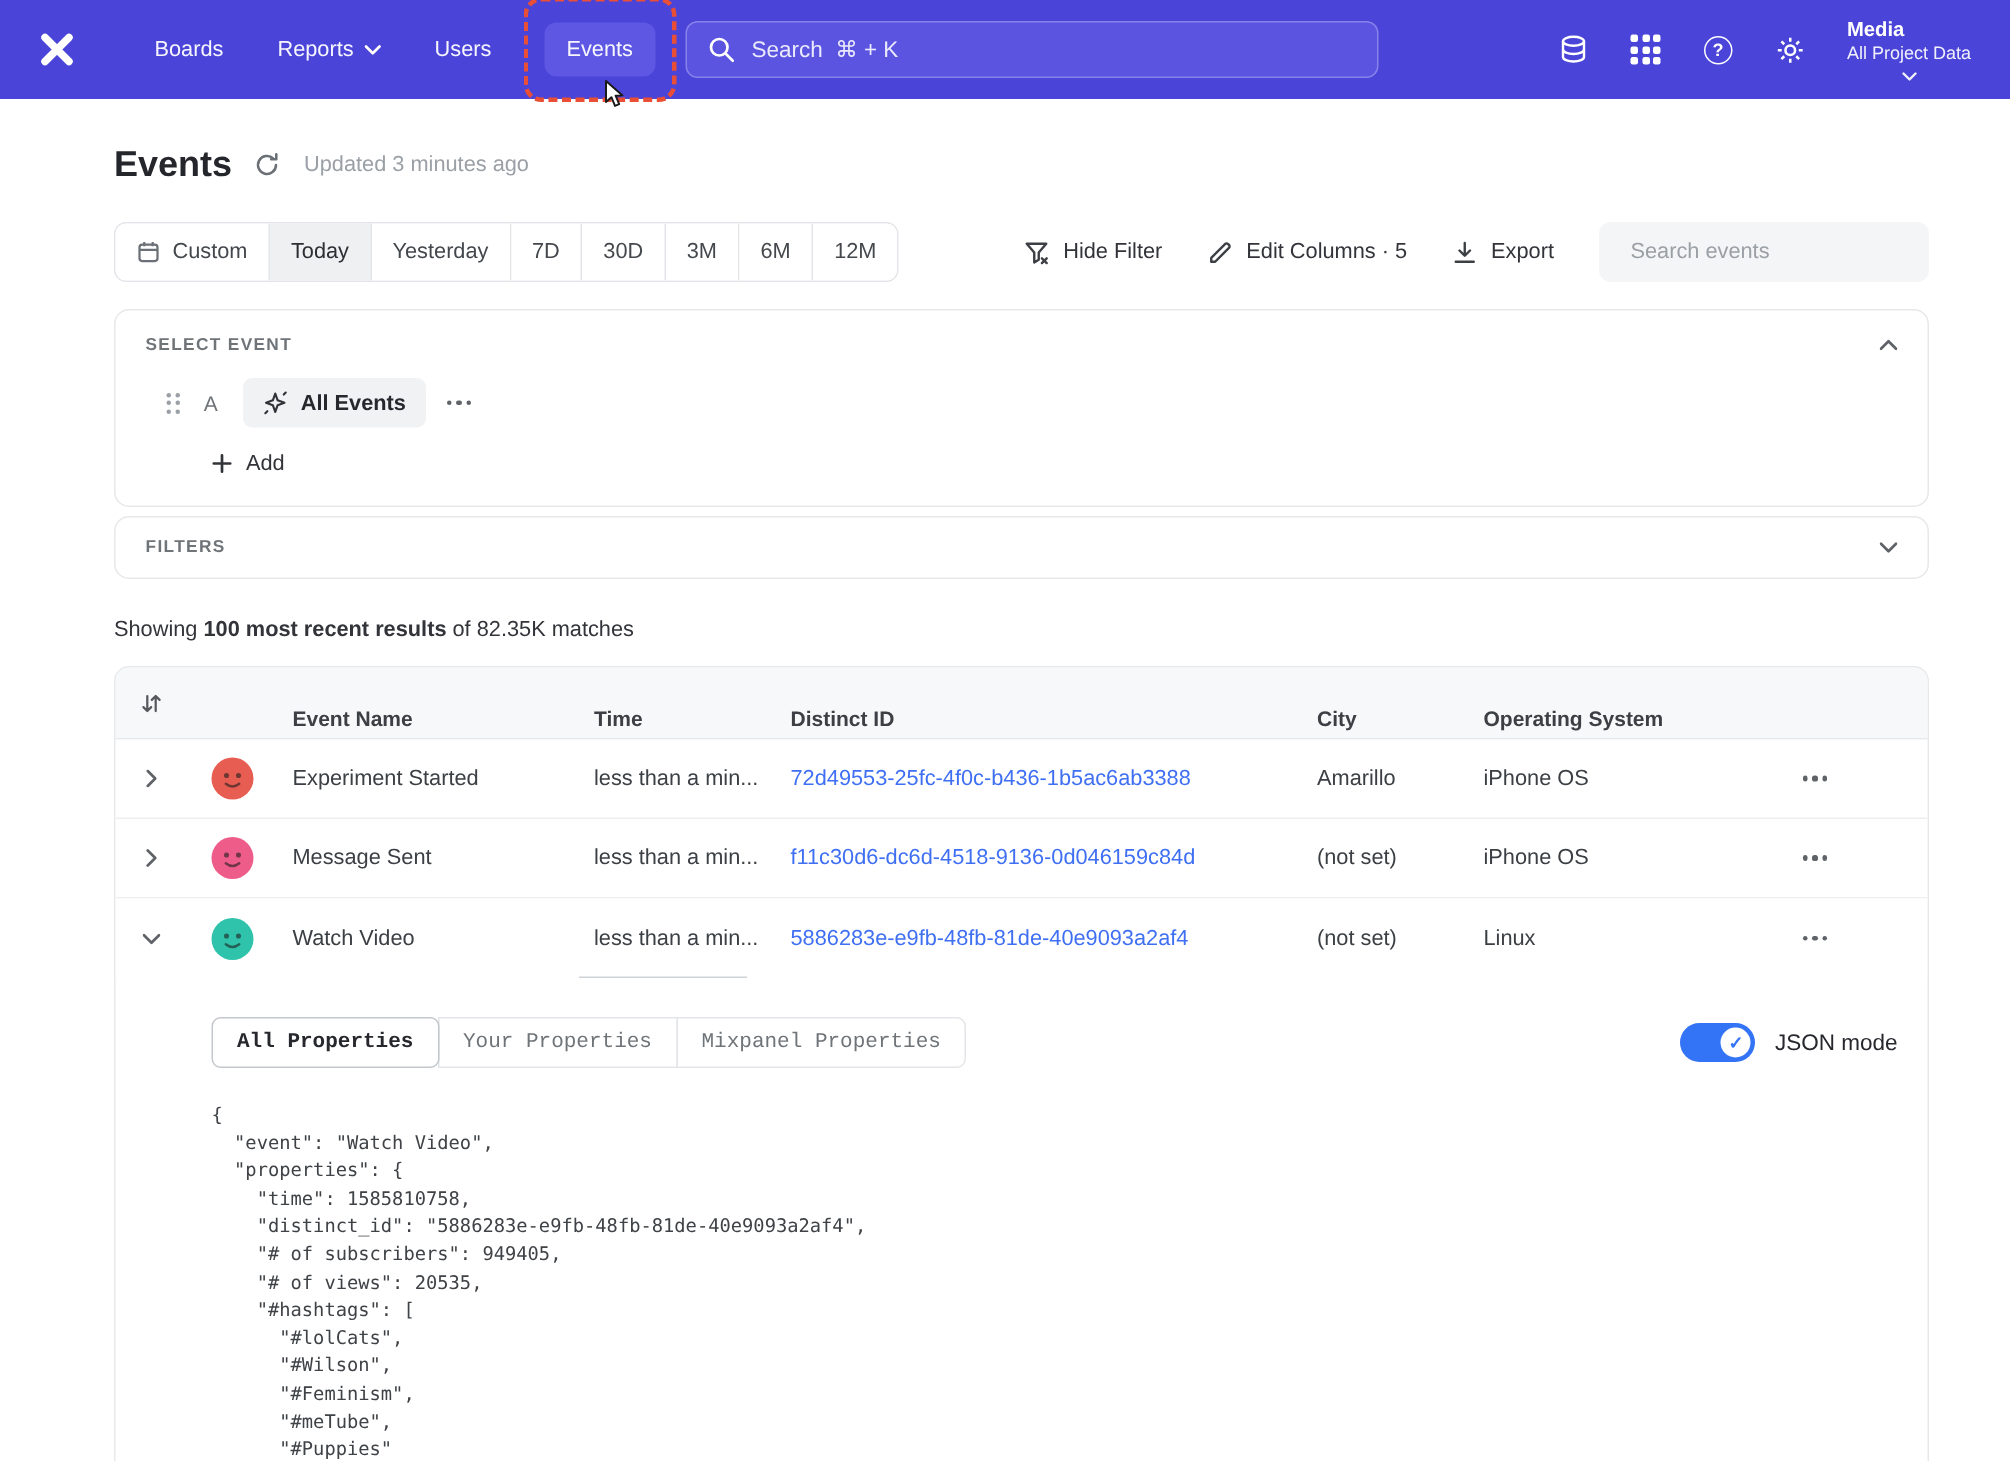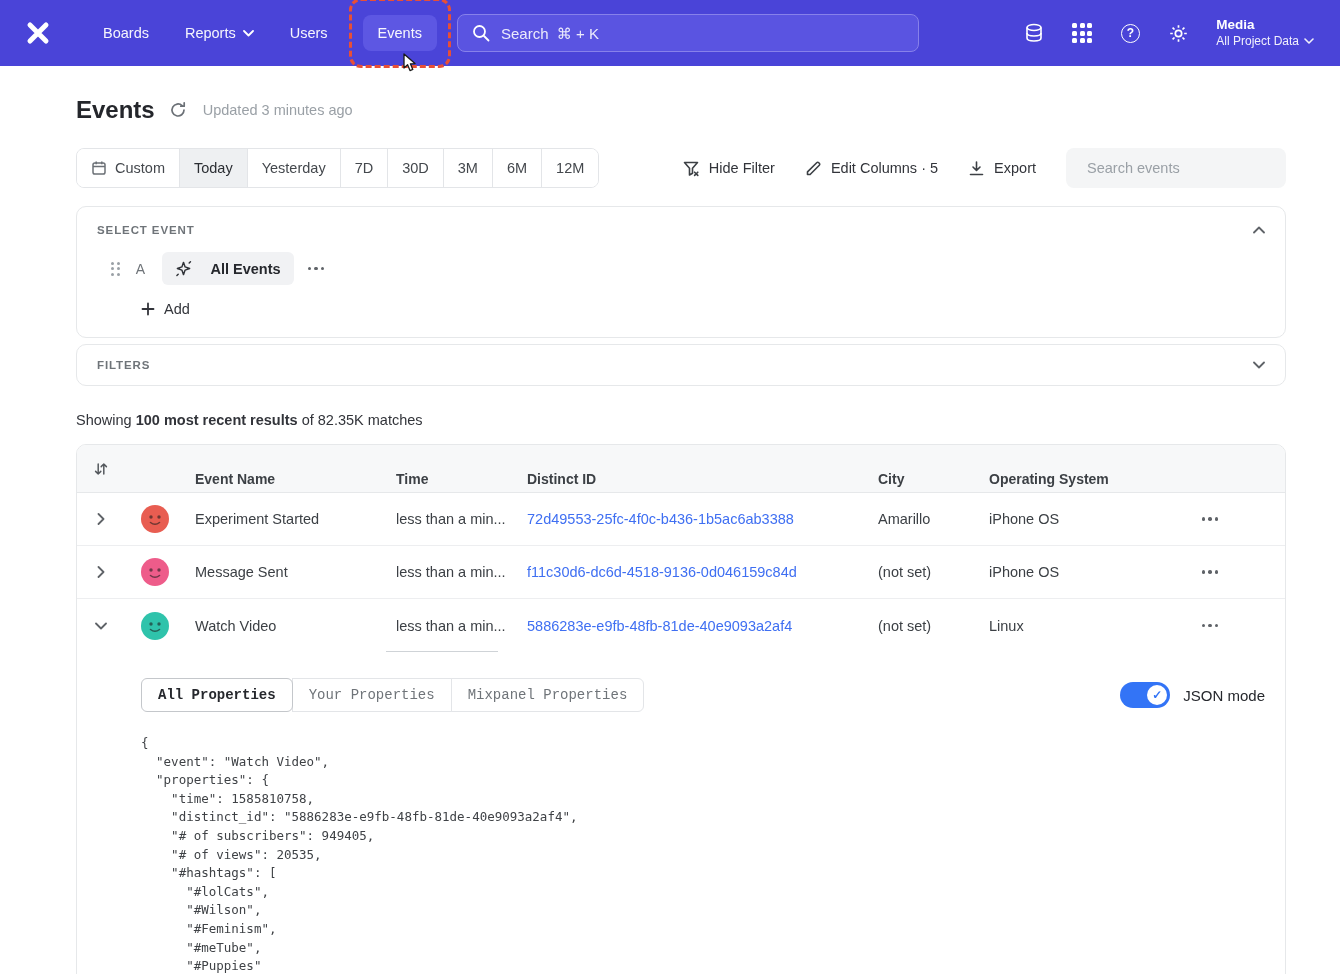--- a/index.html
+++ b/index.html
@@ -23,21 +23,21 @@
   .nav-search{margin-left:20px;width:462px;height:38px;background:var(--search-bg);border:1px solid var(--search-border);border-radius:8px;display:flex;align-items:center;padding:0 14px;gap:11px;}
   .nav-search input{flex:1;background:transparent;border:none;outline:none;color:#fff;font-size:15px;}
   .nav-search input::placeholder{color:rgba(255,255,255,.88);}
   .nav-right{margin-left:auto;display:flex;align-items:center;gap:24px;}
   .nav-icon-btn{width:24px;height:24px;display:flex;align-items:center;justify-content:center;}
   .help-circle{width:19px;height:19px;border:1.7px solid #fff;border-radius:50%;color:#fff;font-size:12px;font-weight:700;display:flex;align-items:center;justify-content:center;}
   .grid-icon{display:grid;grid-template-columns:repeat(3,5px);grid-template-rows:repeat(3,5px);gap:2.5px;}
   .grid-icon i{background:#fff;border-radius:1.5px;}
   .project{color:#fff;line-height:1.25;margin-left:2px;}
   .project-name{font-size:13.5px;font-weight:700;}
-  .project-scope{font-size:12px;opacity:.92;display:flex;align-items:center;gap:5px;}
+  .project-scope{font-size:12px;opacity:.92;display:flex;align-items:center;gap:5px;flex-direction:column;}
 
   
   .page{padding:0 54px 0 76px;}
   .page-header{display:flex;align-items:center;margin-top:30px;gap:14px;}
   .page-title{font-size:24px;font-weight:700;color:#24262b;}
   .updated{color:#9aa0a6;font-size:14.5px;margin-left:2px;}
 
   .toolbar{display:flex;justify-content:space-between;margin-top:24px;}
   .date-group{display:flex;border:1px solid #e3e5e8;border-radius:8px;overflow:hidden;}
   .date-btn{display:flex;align-items:center;gap:8px;height:38px;padding:0 14px;font-size:14.5px;color:#44484d;border-right:1px solid #e3e5e8;background:#fff;}
@@ -51,21 +51,21 @@
 
   .card{border:1px solid #e6e8ea;border-radius:10px;background:#fff;}
   .card-head{display:flex;align-items:center;justify-content:space-between;}
   .card-title{font-size:11.5px;font-weight:700;letter-spacing:.9px;color:#6f7479;text-transform:uppercase;}
 
   .select-card{margin-top:18px;padding:17px 20px 20px;}
   .event-row{display:flex;align-items:center;margin-top:16px;gap:14px;}
   .drag-handle{display:grid;grid-template-columns:repeat(2,3px);grid-template-rows:repeat(3,3px);gap:2.5px;margin-left:14px;}
   .drag-handle i{background:#9aa0a6;border-radius:50%;}
   .row-letter{color:#6f7479;font-size:14px;width:14px;text-align:center;}
-  .event-chip{display:flex;align-items:center;gap:19px;background:var(--chip-bg);border-radius:6px;padding:8px 13px;}
+  .event-chip{display:flex;align-items:center;gap:9px;background:var(--chip-bg);border-radius:6px;padding:8px 13px;}
   .event-chip span{font-size:14.5px;font-weight:700;color:#26282d;}
   .dots{display:inline-flex;gap:3px;align-items:center;}
   .dots i{width:3.5px;height:3.5px;border-radius:50%;background:#5f6368;}
   .add-btn{display:flex;align-items:center;gap:9px;margin:16px 0 0 44px;font-size:14.5px;font-weight:500;color:#32343a;}
 
   .filters-card{margin-top:6px;padding:14px 20px;}
 
   .results{margin:26px 0 16px;font-size:14.5px;color:#32343a;}
   .results strong{font-weight:700;}
 

